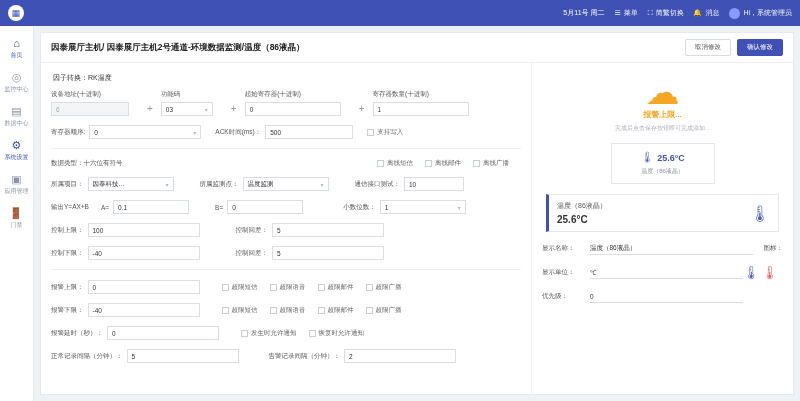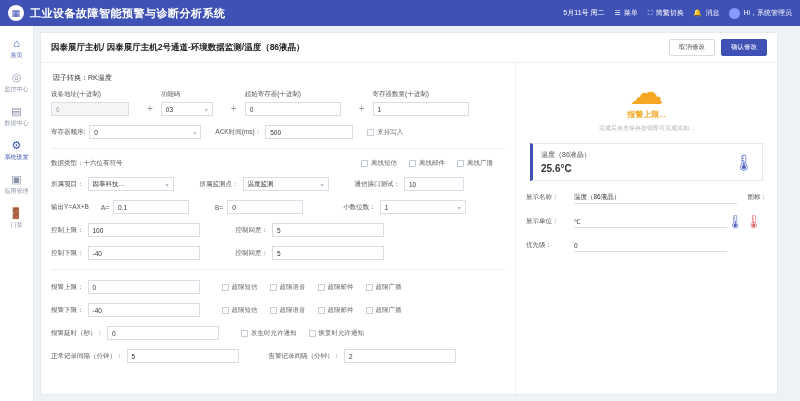--- a/index.html
+++ b/index.html
@@ -34,21 +34,21 @@
     width: 34px; background:#fff; border-right:1px solid #e4e8ef;
     padding-top: 6px; flex: 0 0 34px;
   }
   .side-item {
     display:flex; flex-direction:column; align-items:center; gap:2px;
     padding: 6px 0; color:#8a93a5; font-size:6px; cursor:pointer;
   }
   .side-item.active { color:#3f51b5; }
   .side-ico { font-size: 11px; line-height: 11px; }
   
-  .content { flex:1; padding: 6px 22px 6px 6px; }
+  .content { flex:1; padding: 6px 6px 6px 6px; }
   .card { background:#fff; border:1px solid #e6e9f0; height: 100%; display:flex; flex-direction:column; }
   .card-head {
     display:flex; align-items:center; padding: 6px 10px;
     border-bottom:1px solid #eceff4;
   }
   .crumb { font-size: 8.5px; font-weight: bold; color:#222; }
   .head-btns { margin-left:auto; display:flex; gap:6px; }
   .btn { font-size:6.5px; padding: 3px 9px; border-radius:2px; border:1px solid #d6dae2; background:#fff; color:#555; cursor:pointer; }
   .btn.primary { background:#3f51b5; border-color:#3f51b5; color:#fff; }
   .card-body { display:flex; flex:1; min-height:0; }
@@ -97,21 +97,20 @@
   }
   .ico-pick { font-size:13px; }
   .ico-red { color:#e05b5b; }
   .ico-blue { color:#4a5bbd; }
 </style>
 </head>
 <body>
 
 <div class="topbar">
   <div class="logo-circle">▦</div>
-  <div class="app-title">工业设备故障智能预警与诊断分析系统</div>
   <div class="top-right">
     <span>5月11号 周二</span>
     <span class="ti">
       <span>☰</span>
       <span>菜单</span>
     </span>
     <span class="ti">
       <span>⛶</span>
       <span>简繁切换</span>
     </span>
@@ -336,20 +335,26 @@
           </div>
         </div>
 
         <div class="right-pane">
           <div class="upload-wrap">
             <div class="cloud">☁</div>
             <div class="up-title">报警上限...</div>
             <div class="up-sub">完成后点击保存按钮即可完成添加...</div>
           </div>
 
+          <div class="preview-box">
+            <div style="font-size:11px;color:#4a5bbd;">🌡
+              <span class="pv-temp">25.6°C</span>
+            </div>
+            <div class="pv-cap">温度（86液晶）</div>
+          </div>
 
           <div class="card2">
             <div>
               <div class="c2-name">温度（86液晶）</div>
               <div class="c2-val">25.6°C</div>
             </div>
             <div class="therm">🌡</div>
           </div>
 
           <div class="rp-row">

